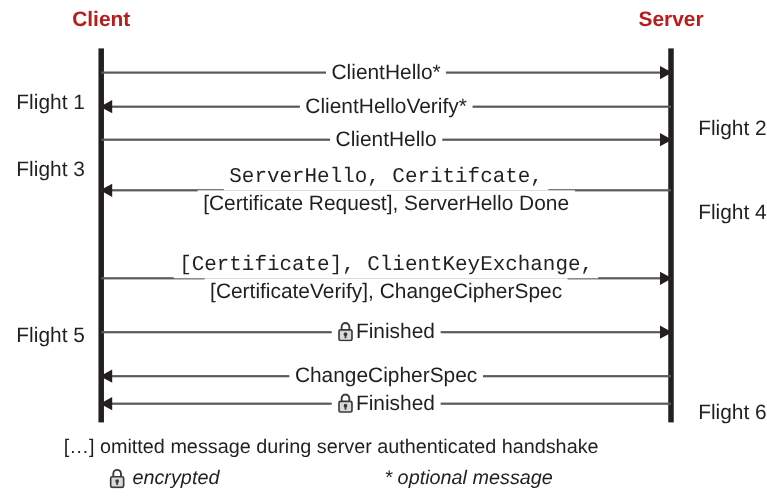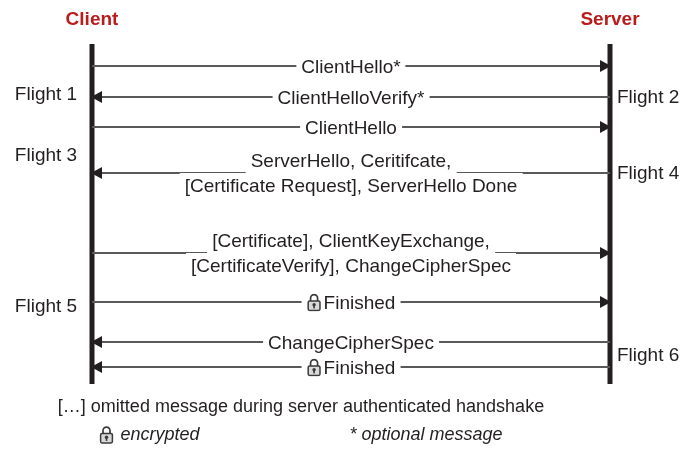--- a/index.html
+++ b/index.html
@@ -40,21 +40,21 @@
 
   
   .flight-label {
     position: absolute;
     font-size: 19px;
     color: #231f20;
     white-space: nowrap;
     transform: translateY(-50%);
   }
   .flight-label.left  { text-align: center; margin-top: 28px; }
-  .flight-label.right { text-align: left;  }
+  .flight-label.right { text-align: right; margin-top: 21px;  }
 
   
   .msg {
     position: absolute;
     height: 0;
   }
   .msg-line {
     position: absolute;
     left: 0;
     right: 0;
@@ -85,27 +85,28 @@
     left: 50%;
     top: 0;
     transform: translate(-50%, -50%);
     background: #ffffff;
     padding: 0 5px;
     font-size: 19px;
     color: #231f20;
     white-space: nowrap;
     line-height: 1;
     display: flex;
-    align-items: center;
+    align-items: flex-start;
     gap: 2px;
   }
   
   .msg-caption.above {
     transform: translate(-50%, -100%);
     padding-bottom: 3px;
+    font-family: Liberation Mono, monospace;
   }
   .msg-caption.below {
     transform: translate(-50%, 0%);
     padding-top: 3px;
   }
 
   
   .lock-icon {
     display: inline-block;
     vertical-align: middle;

